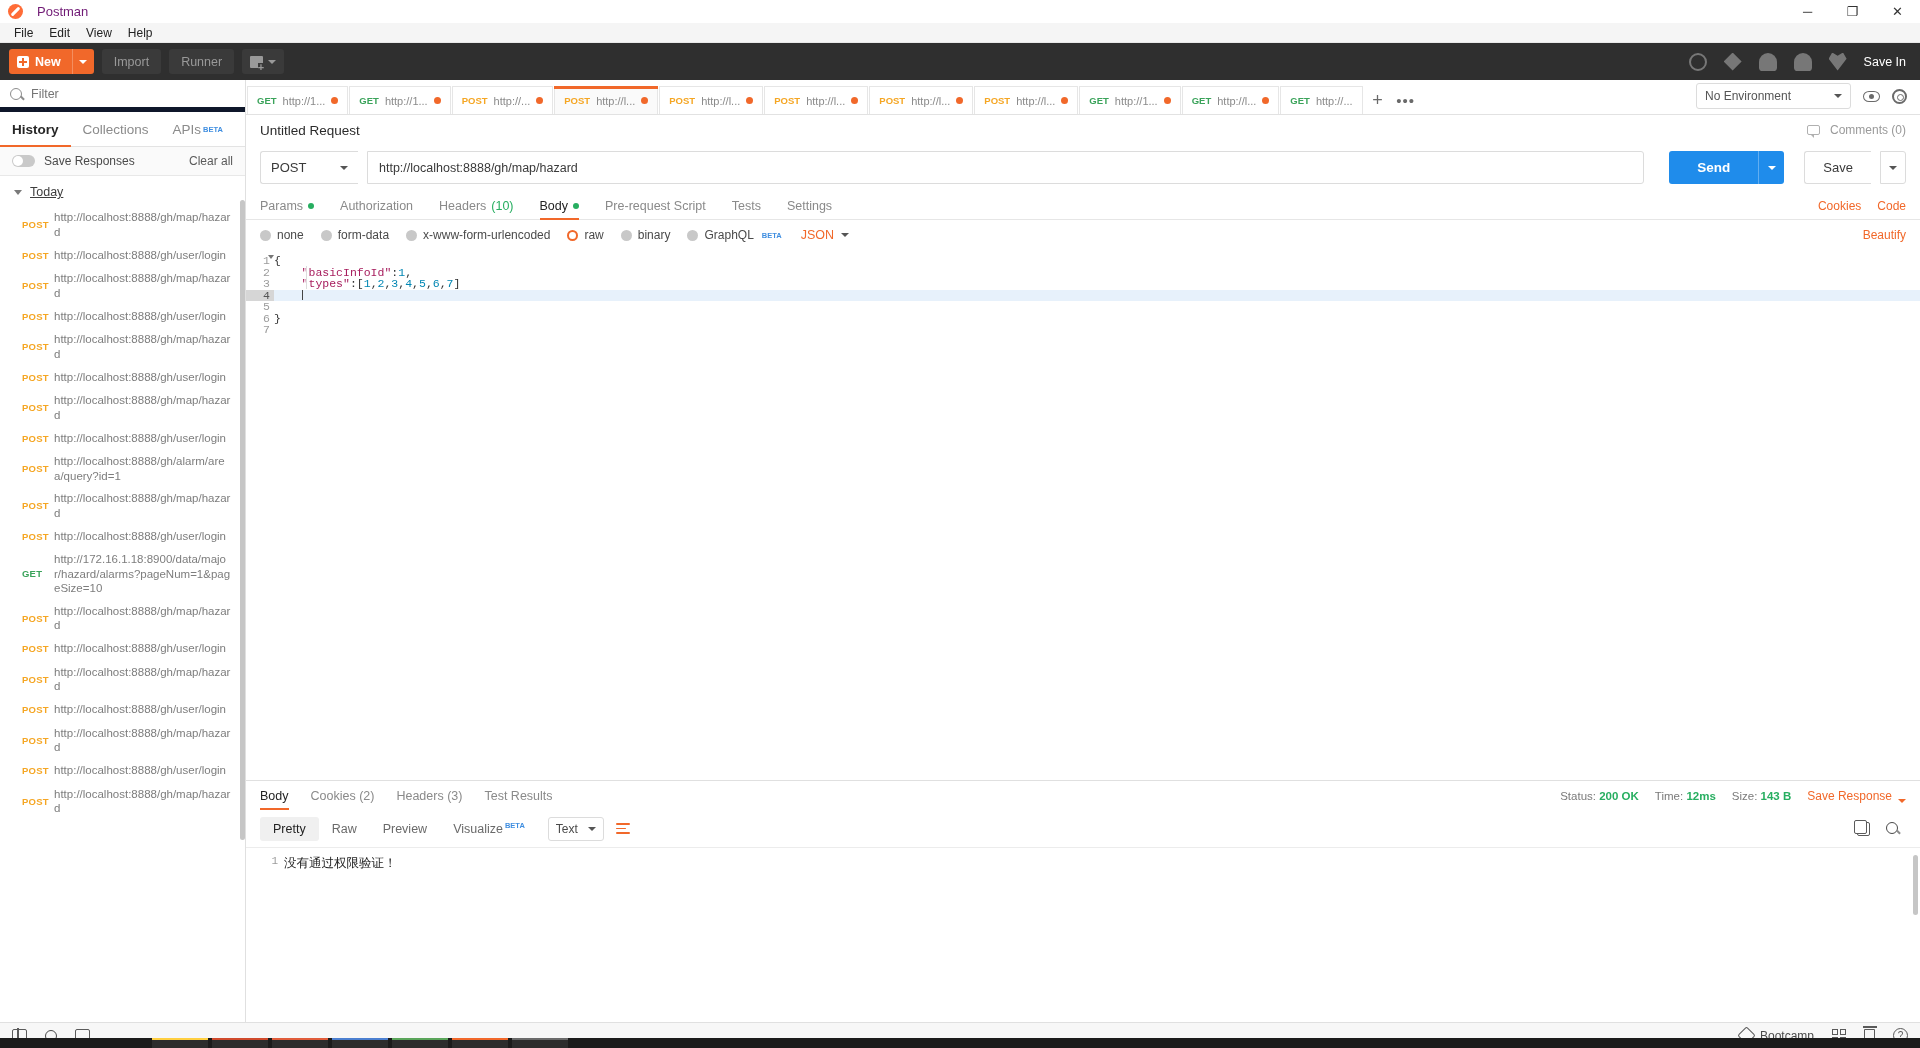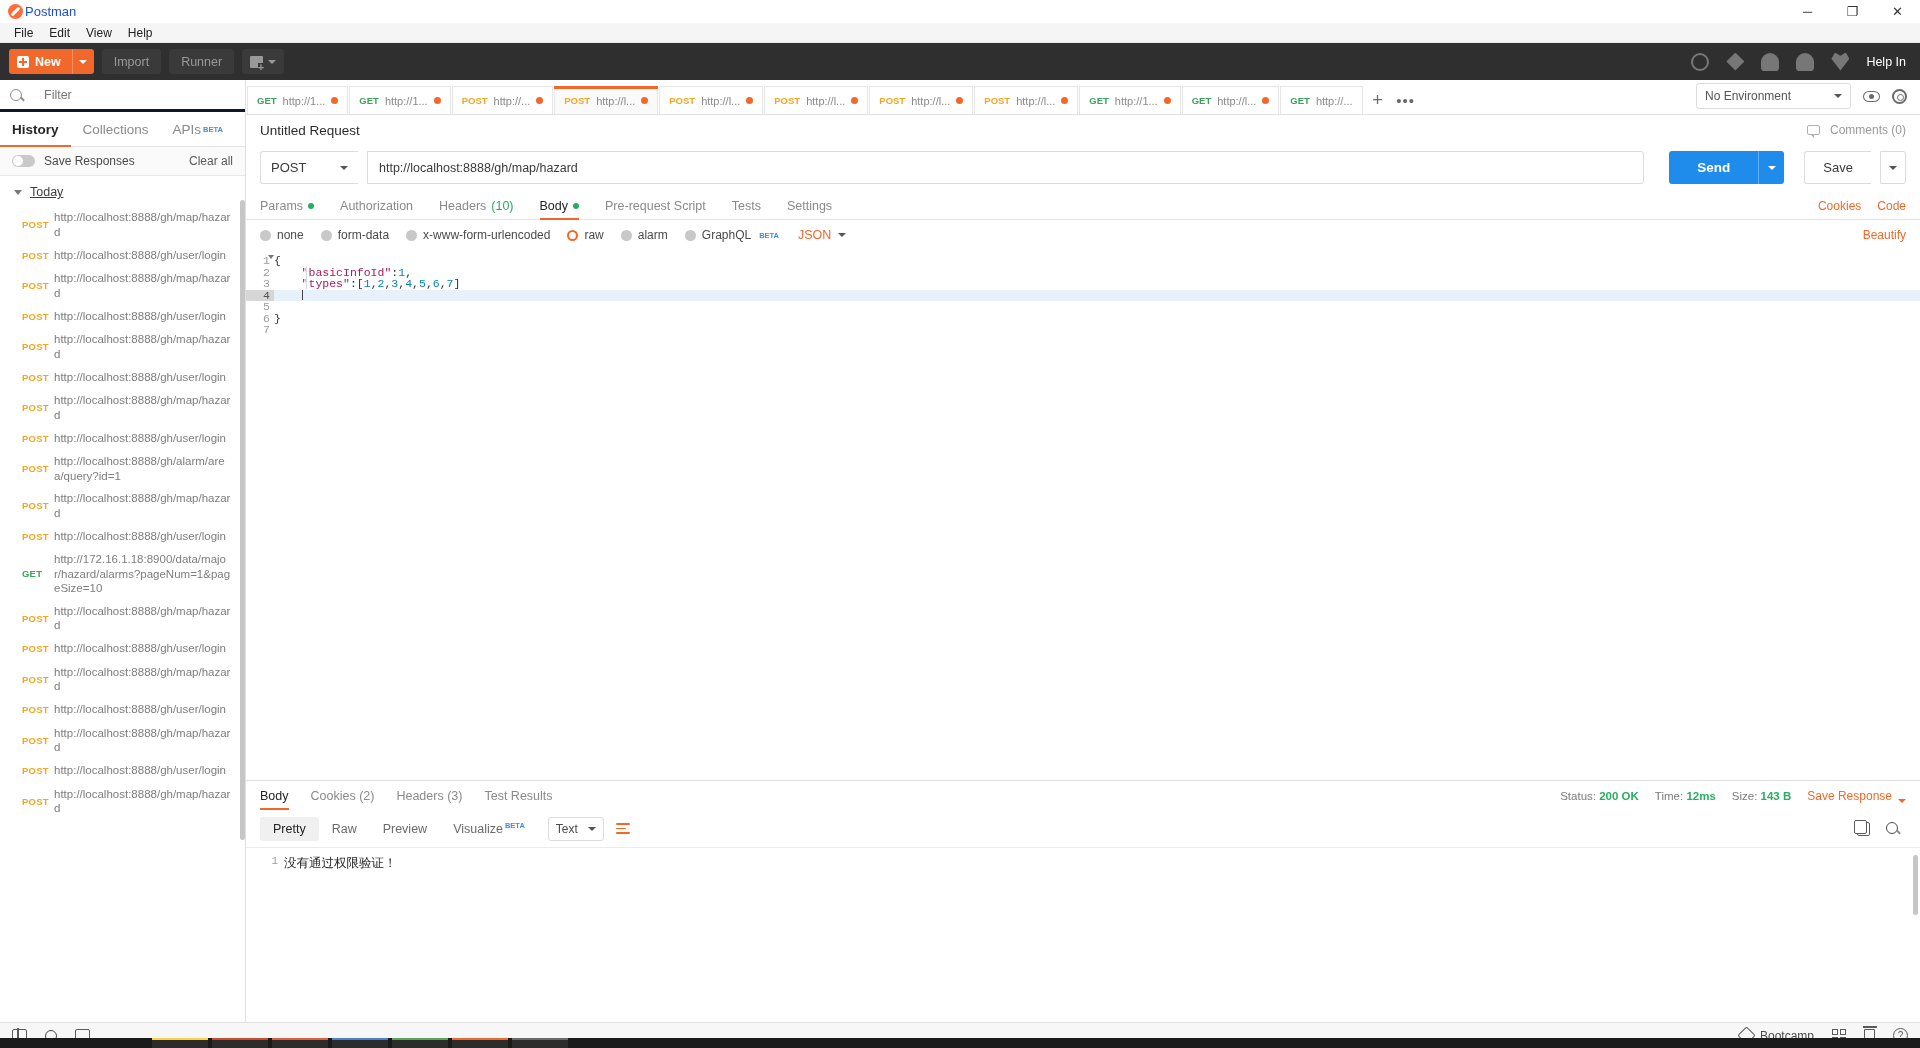--- a/index.html
+++ b/index.html
@@ -19,21 +19,21 @@
     position: relative;
   }
   .app-logo {
     width: 15px; height: 15px; border-radius: 50%;
     background: #ff6c37; margin-left: 8px; position: relative; overflow: hidden;
   }
   .app-logo::after {
     content:""; position:absolute; width: 11px; height: 3px; background: #fff;
     transform: rotate(-45deg); top: 6px; left: 2px; border-radius: 2px;
   }
-  .app-title { margin-left: 2px; font-size: 13px; color: #1d4ed8; }
+  .app-title { margin-left: 14px; font-size: 13px; color: #701a75; }
   .win-controls { position: absolute; right: 0; top: 0; display: flex; height: 23px; }
   .win-btn {
     width: 45px; height: 23px; display: flex; align-items: center; justify-content: center;
     font-size: 13px; color: #333;
   }
 
   
   .menubar {
     height: 20px; background: #f5f5f5; display: flex; align-items: center;
     padding-left: 6px; border-bottom: 1px solid #e8e8e8;
@@ -91,21 +91,21 @@
 
   .tb-right { margin-left: auto; display: flex; align-items: center; gap: 17px; padding-right: 14px; }
   .tb-rt-ic { width: 18px; height: 18px; position: relative; opacity: .8; }
   .sign-in { color: #fff; font-size: 12.5px; }
 
   
   .body-wrap { display: flex; height: calc(1048px - 23px - 20px - 37px - 26px); }
 
   
   .sidebar { width: 246px; border-right: 1px solid #e0e0e0; display: flex; flex-direction: column; background: #fff; }
-  .filter-row { height: 32px; display: flex; align-items: center; padding: 0 10px; gap: 22px; border-bottom: 3px solid #0f172a;}
+  .filter-row { height: 32px; display: flex; align-items: center; padding: 0 10px; gap: 9px; border-bottom: 5px solid #0f172a;}
   .mag { width: 12px; height: 12px; border: 1.6px solid #8d8d8d; border-radius: 50%; position: relative; flex: none; }
   .mag::after { content:""; position: absolute; width: 5px; height: 1.6px; background: #8d8d8d; transform: rotate(45deg); right: -4px; bottom: 0px; }
   .filter-input { border: none; outline: none; font-size: 12.5px; color: #555; width: 100%; font-family: inherit; background: transparent;}
   .side-tabs { display: flex; height: 35px; border-bottom: 1px solid #e3e3e3; }
   .side-tab { font-size: 13.5px; color: #8b8b8b; display: flex; align-items: center; padding: 0 12px; position: relative; }
   .side-tab.active { color: #262626; font-weight: bold; }
   .side-tab.active::after { content:""; position: absolute; left: 0; right: 0; bottom: -1px; height: 2.5px; background: #f1682a; }
   .beta-sup { font-size: 7.5px; color: #3f8ee0; font-weight: bold; vertical-align: super; margin-left: 2px; }
   .save-resp-row {
     height: 29px; display: flex; align-items: center; padding: 0 12px; gap: 9px;
@@ -305,21 +305,21 @@
     <i class="caret-d-grey"></i>
   </div>
 
 
   <div class="tb-right">
     <span class="tb-rt-ic" style="border:2px solid #8a8a8a;border-radius:50%;"></span>
     <span class="tb-rt-ic" style="background:#8a8a8a;clip-path:polygon(50% 0,100% 50%,50% 100%,0 50%);"></span>
     <span class="tb-rt-ic" style="background:#8a8a8a;border-radius:50% 50% 20% 20%;"></span>
     <span class="tb-rt-ic" style="background:#8a8a8a;border-radius:50% 50% 20% 20%;"></span>
     <span class="tb-rt-ic" style="background:#8a8a8a;clip-path:polygon(50% 100%,0 35%,20% 0,50% 18%,80% 0,100% 35%);"></span>
-    <span class="sign-in">Help In</span>
+    <span class="sign-in">Save In</span>
   </div>
 </div>
 
 <div class="body-wrap">
 
   <div class="sidebar">
     <div class="filter-row">
       <span class="mag"></span>
       <input class="filter-input" placeholder="Filter" style="">
     </div>
@@ -567,21 +567,21 @@
       <label class="radio-opt">
           <span class="radio"></span>
           <span>x-www-form-urlencoded</span>
         </label>
       <label class="radio-opt">
           <span class="radio sel"></span>
           <span>raw</span>
         </label>
       <label class="radio-opt">
           <span class="radio"></span>
-          <span>alarm</span>
+          <span>binary</span>
         </label>
       <label class="radio-opt">
           <span class="radio"></span>
           <span>GraphQL</span>
           <sup class="beta-sup">BETA</sup>
         </label>
       <div class="json-sel">
         <span>JSON</span>
         <i class="caret-dk"></i>
       </div>

